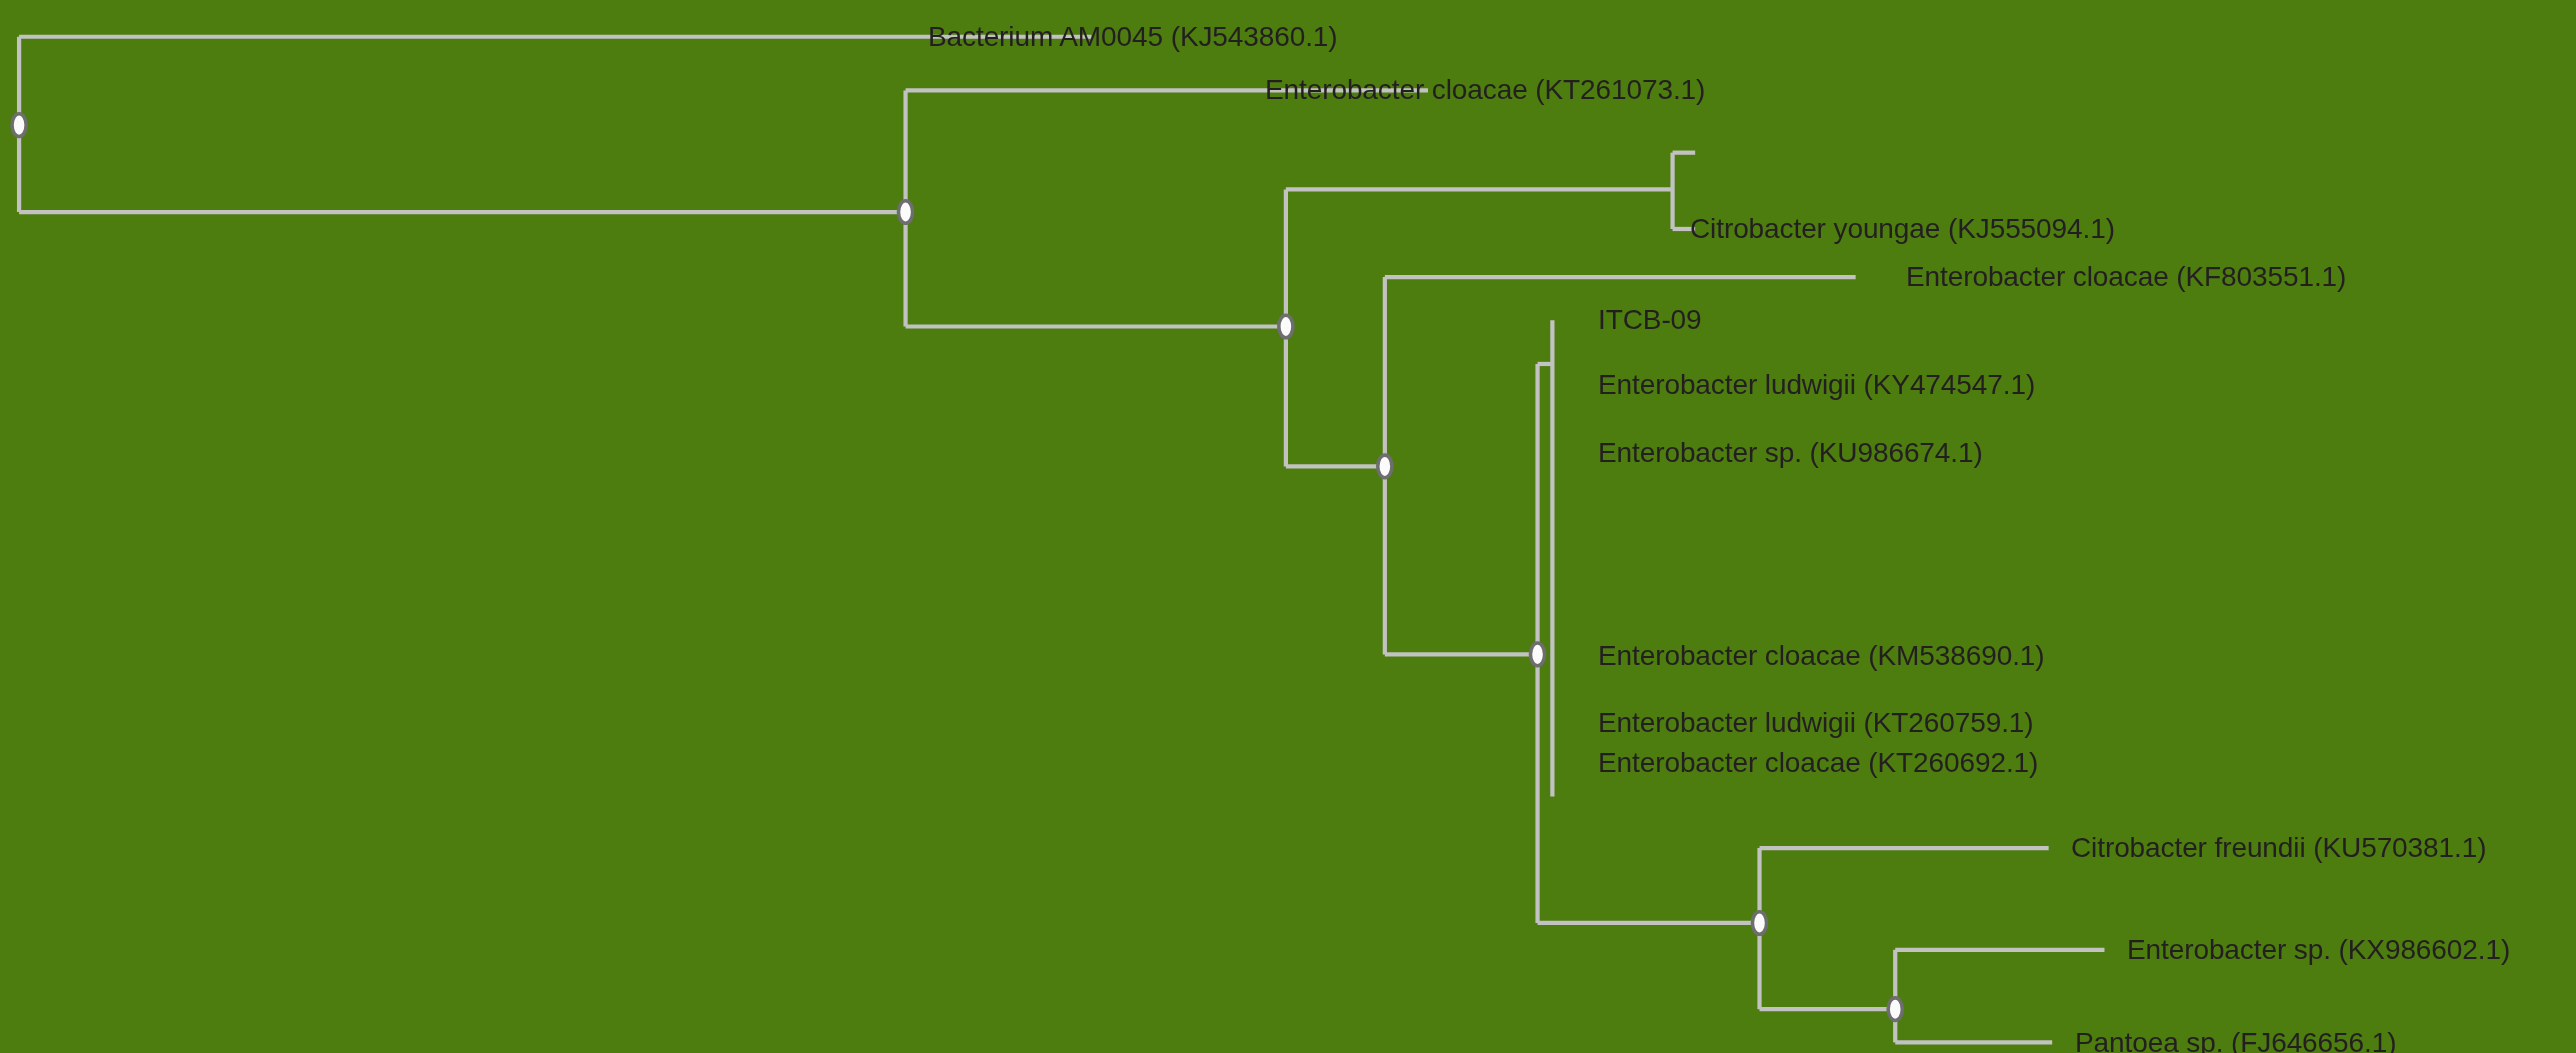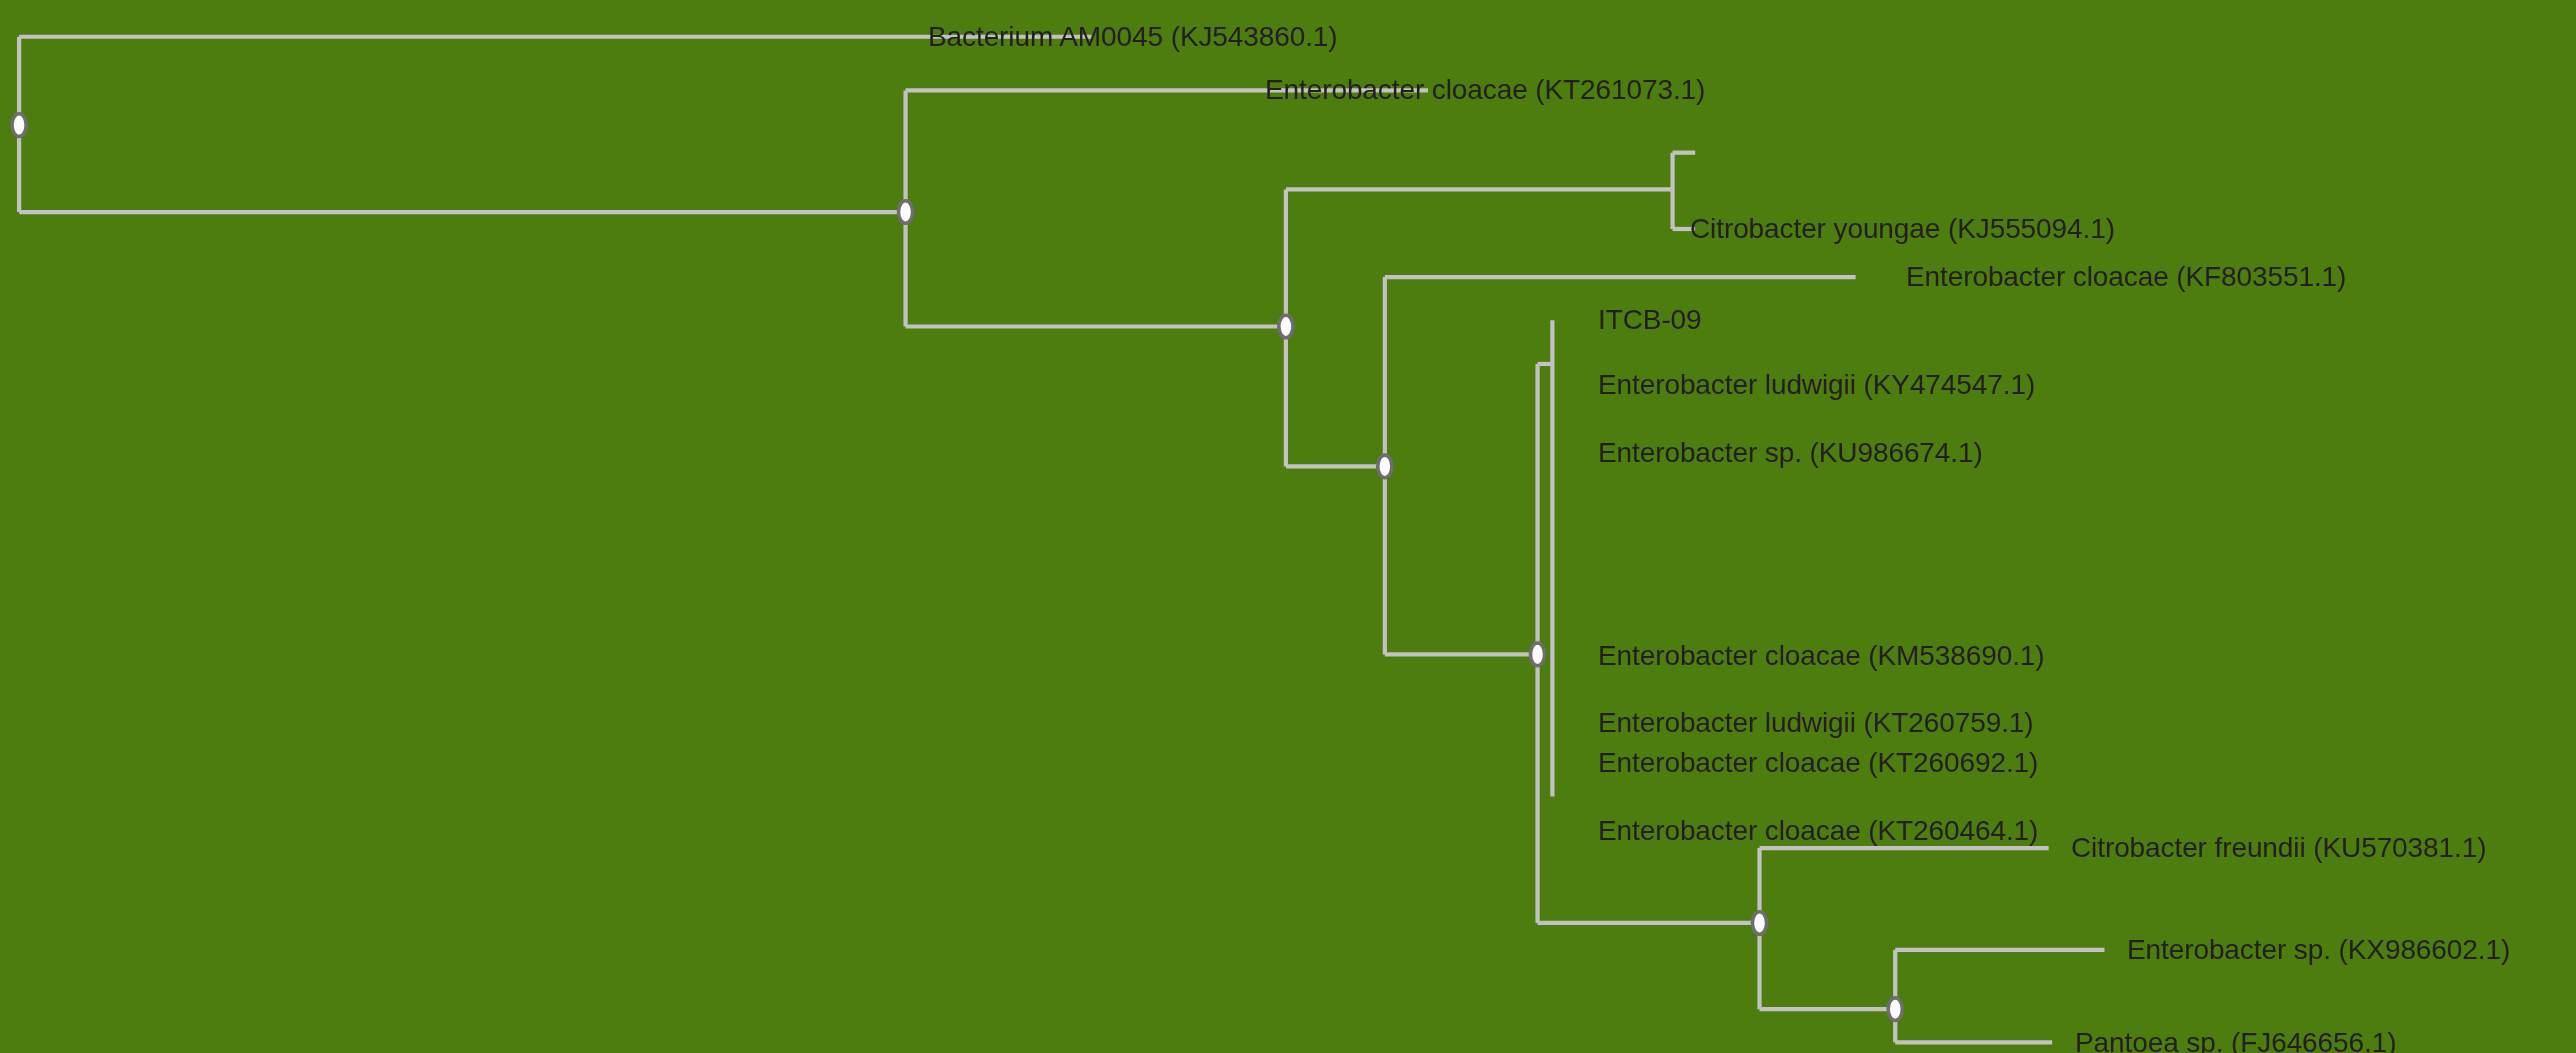--- a/index.html
+++ b/index.html
@@ -144,23 +144,20 @@
     </div>
 
     <div class="leaf-label" style="left:1598px; top:723px;">
       <span class="sci">Enterobacter ludwigii</span><span class="plain"> </span><span class="plain">(KT260759.1)</span>
     </div>
 
     <div class="leaf-label" style="left:1598px; top:763px;">
       <span class="sci">Enterobacter cloacae</span><span class="plain"> </span><span class="plain">(KT260692.1)</span>
     </div>
 
-    <div class="leaf-label" style="left:1598px; top:831px;">
-      <span class="sci">Enterobacter cloacae</span><span class="plain"> </span><span class="plain">(KT260464.1)</span>
-    </div>
 
     <div class="leaf-label" style="left:2071px; top:848px;">
       <span class="sci">Citrobacter freundii</span><span class="plain"> </span><span class="plain">(KU570381.1)</span>
     </div>
 
     <div class="leaf-label" style="left:2127px; top:950px;">
       <span class="sci">Enterobacter</span><span class="plain"> sp. </span><span class="plain">(KX986602.1)</span>
     </div>
 
     <div class="leaf-label" style="left:2075px; top:1043px;">

